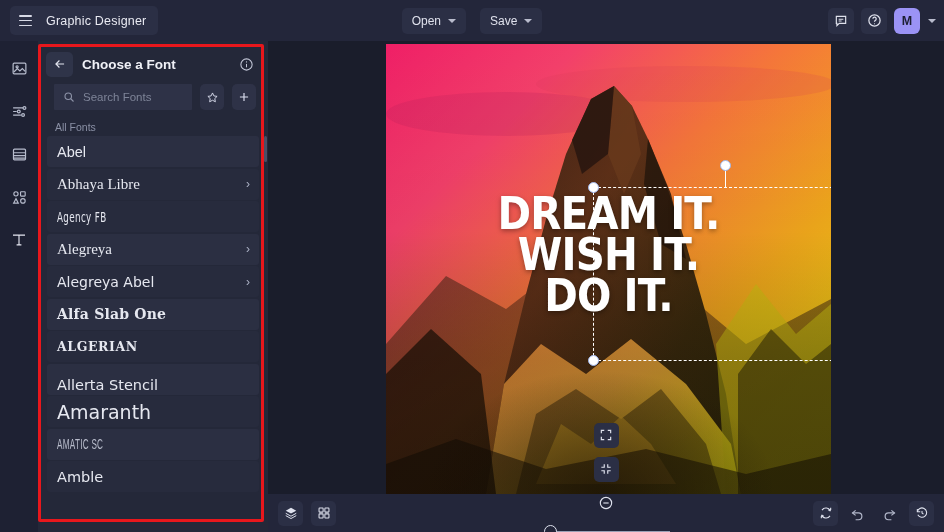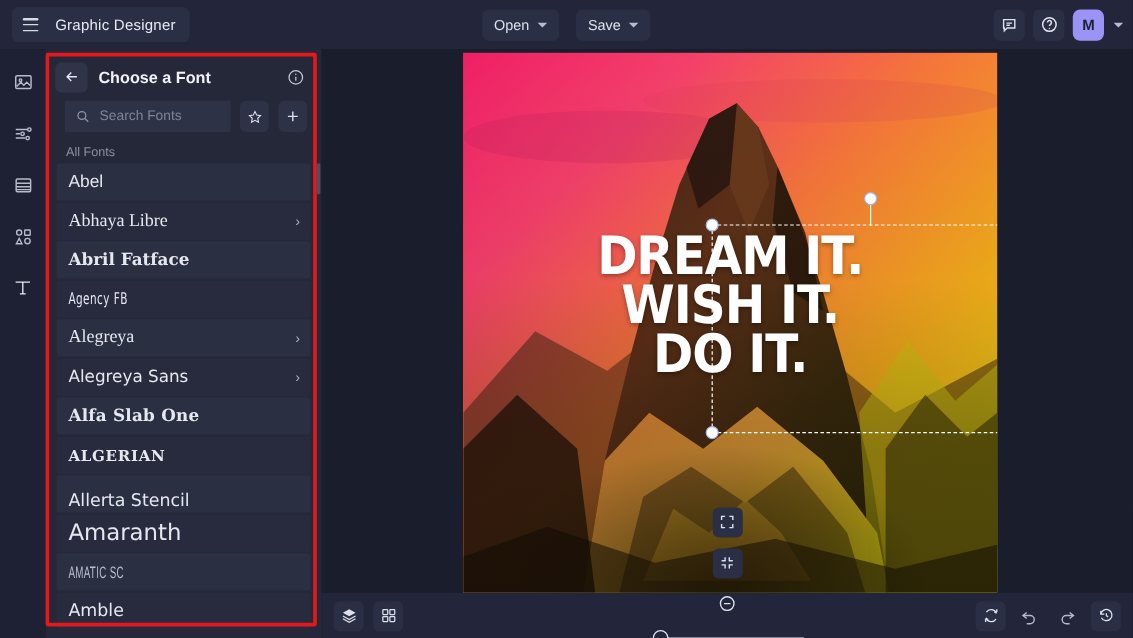--- a/index.html
+++ b/index.html
@@ -290,32 +290,29 @@
     <div class="group-label">All Fonts</div>
 
     <div class="font-list" id="font-list">
         <div class="font-row">
           <span class="font-name f-abel">Abel</span>
         </div>
         <div class="font-row alt">
           <span class="font-name f-abhaya">Abhaya Libre</span>
           <span class="chev">›</span>
         </div>
-        <div class="font-row">
-          <span class="font-name f-abril">Abril Fatface</span>
-        </div>
         <div class="font-row alt">
           <span class="font-name f-agency">Agency FB</span>
         </div>
         <div class="font-row">
           <span class="font-name f-alegreya">Alegreya</span>
           <span class="chev">›</span>
         </div>
         <div class="font-row alt">
-          <span class="font-name f-alegreyasans">Alegreya Sans</span>
+          <span class="font-name f-alegreyasans">Alegreya Abel</span>
           <span class="chev">›</span>
         </div>
         <div class="font-row">
           <span class="font-name f-alfa">Alfa Slab One</span>
         </div>
         <div class="font-row alt">
           <span class="font-name f-algerian">ALGERIAN</span>
         </div>
         <div class="font-row">
           <span class="font-name f-allerta">Allerta Stencil</span>

